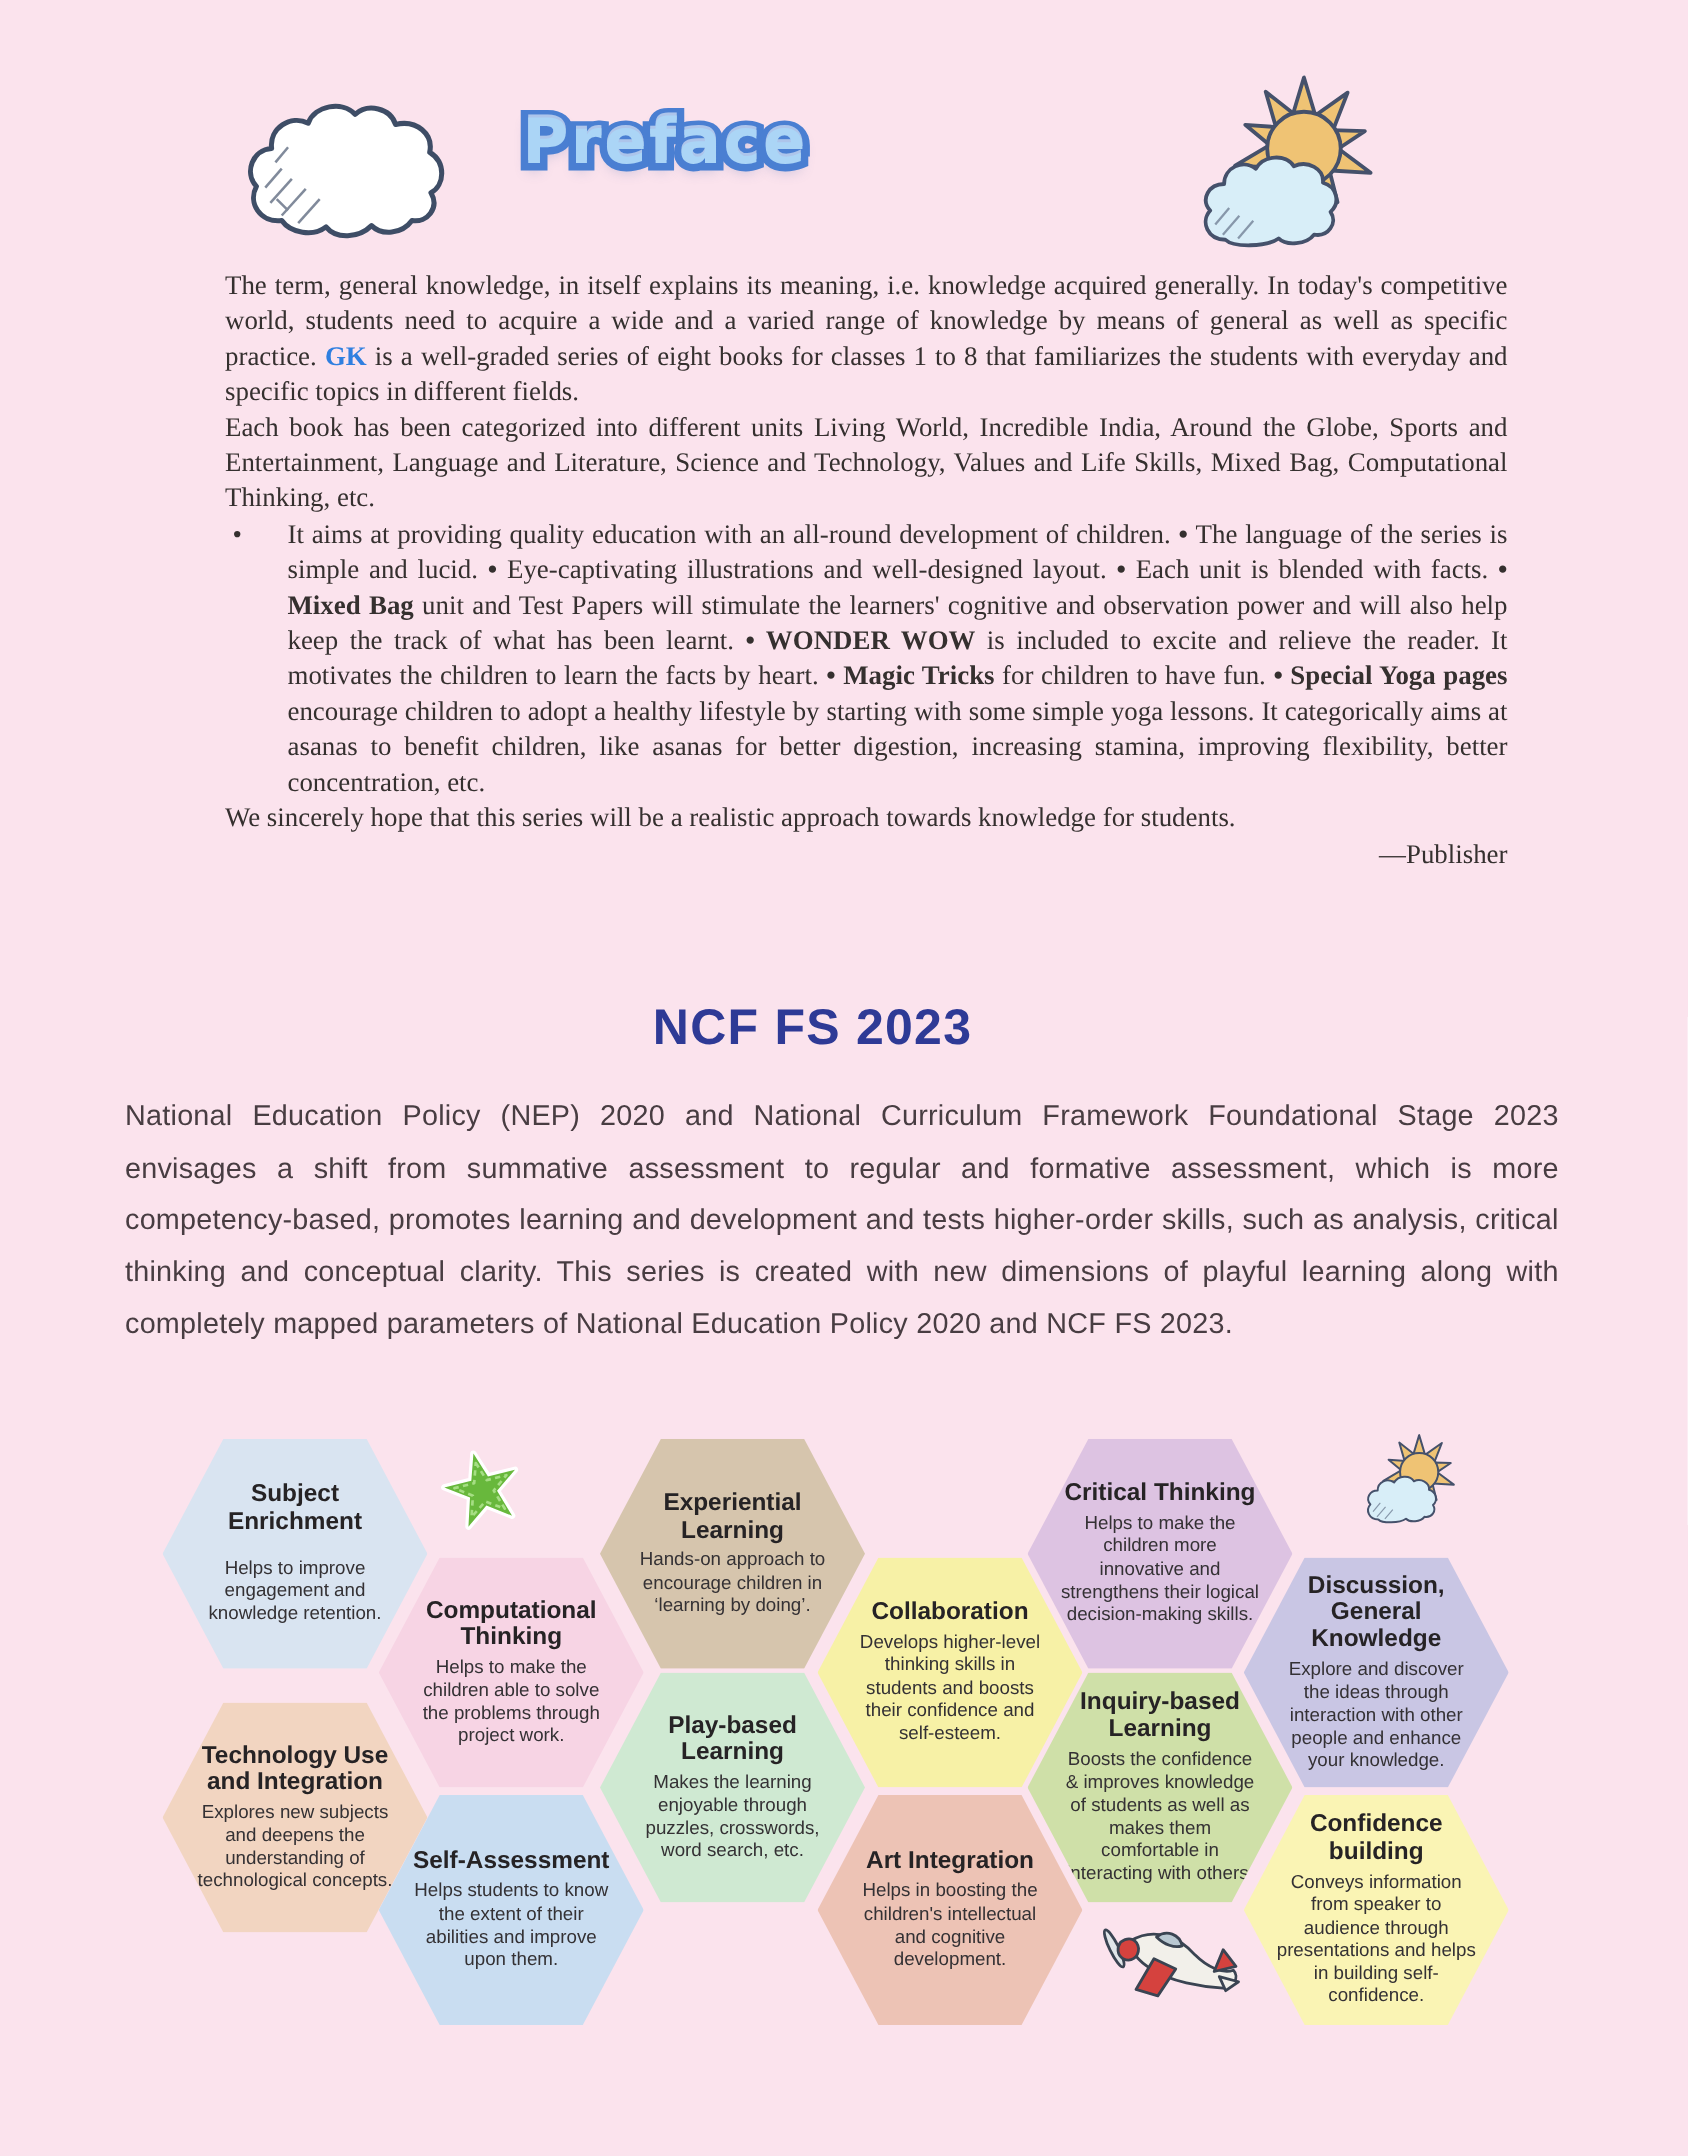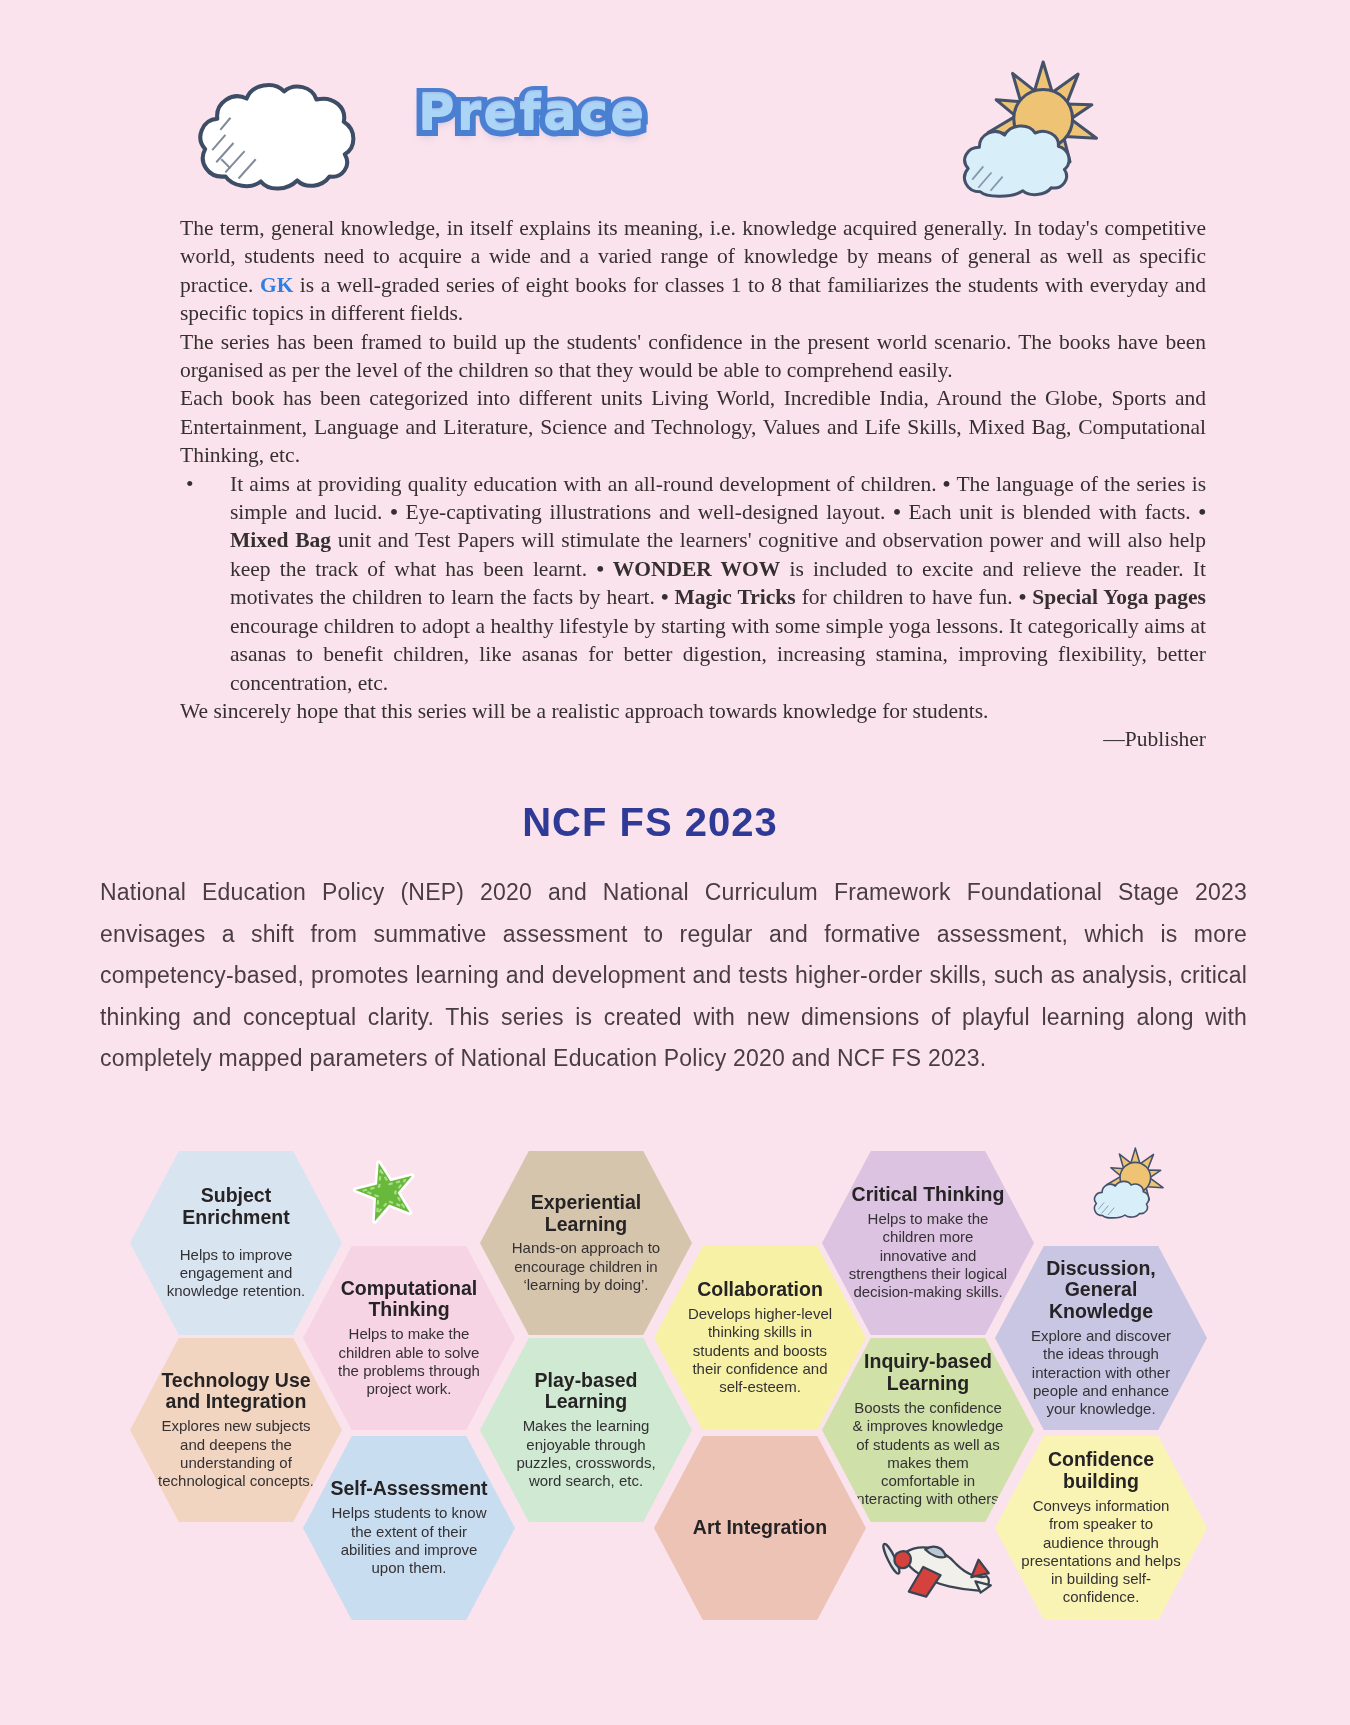--- a/index.html
+++ b/index.html
@@ -102,21 +102,20 @@
     <path d="M30,132 C16,132 10,118 18,109 C10,100 17,88 29,88 C29,75 44,68 54,76 C60,65 78,64 84,74 C95,69 108,76 107,87 C118,90 121,103 113,110 C119,119 111,130 100,128 C94,136 78,137 72,131 C62,138 36,138 30,132 Z" fill="#d8eef8" stroke="#45516b" stroke-width="3" stroke-linejoin="round"></path>
     <g stroke="#45516b" stroke-width="1.8" opacity=".55" fill="none">
       <path d="M22,120 l11,-13"></path>
         <path d="M28,128 l13,-15"></path>
         <path d="M40,131 l12,-14"></path>
     </g>
   </svg>
 
   <div class="intro">
     <p><span>The term, general knowledge, in itself explains its meaning, i.e. knowledge acquired generally. In today's competitive world, students need to acquire a wide and a varied range of knowledge by means of general as well as specific practice. </span><span class="seg-gk">GK</span><span> is a well-graded series of eight books for classes 1 to 8 that familiarizes the students with everyday and specific topics in different fields.</span></p>
-    <p>The series has been framed to build up the students' confidence in the present world scenario. The books have been organised as per the level of the children so that they would be able to comprehend easily.</p>
     <p>Each book has been categorized into different units Living World, Incredible India, Around the Globe, Sports and Entertainment, Language and Literature, Science and Technology, Values and Life Skills, Mixed Bag, Computational Thinking, etc.</p>
     <div class="bullet-item">
       <span class="bullet-col">•</span>
       <p class="bullet-text"><span>It aims at providing quality education with an all-round development of children. </span><span class="seg-dot">• </span><span>The language of the series is simple and lucid. </span><span class="seg-dot">• </span><span>Eye-captivating illustrations and well-designed layout. </span><span class="seg-dot">• </span><span>Each unit is blended with facts. </span><span class="seg-dot">• </span><span class="seg-b">Mixed Bag</span><span> unit and Test Papers will stimulate the learners' cognitive and observation power and will also help keep the track of what has been learnt. </span><span class="seg-dot">• </span><span class="seg-b">WONDER WOW</span><span> is included to excite and relieve the reader. It motivates the children to learn the facts by heart. </span><span class="seg-dot">• </span><span class="seg-b">Magic Tricks</span><span> for children to have fun. </span><span class="seg-dot">• </span><span class="seg-b">Special Yoga pages</span><span> encourage children to adopt a healthy lifestyle by starting with some simple yoga lessons. It categorically aims at asanas to benefit children, like asanas for better digestion, increasing stamina, improving flexibility, better concentration, etc.</span></p>
     </div>
     <p>We sincerely hope that this series will be a realistic approach towards knowledge for students.</p>
     <p class="publisher">—Publisher</p>
   </div>
 
   <h1 class="ncf-heading">NCF FS 2023</h1>
@@ -139,34 +138,35 @@
     <div class="hx-desc">Develops higher-level thinking skills in students and boosts their confidence and self-esteem.</div>
   </div>
   <div class="hx hx5" style="background: rgb(221, 195, 226);">
     <div class="hx-title">Critical Thinking</div>
     <div class="hx-desc">Helps to make the children more innovative and strengthens their logical decision-making skills.</div>
   </div>
   <div class="hx hx6" style="background: rgb(201, 198, 228);">
     <div class="hx-title">Discussion, General Knowledge</div>
     <div class="hx-desc">Explore and discover the ideas through interaction with other people and enhance your knowledge.</div>
   </div>
-  <div class="hx hx7" style="background: rgb(242, 213, 193);">
+  <div class="hx hx7" style="background: rgb(242, 213, 193); margin-top: 24px;">
     <div class="hx-title">Technology Use and Integration</div>
     <div class="hx-desc">Explores new subjects and deepens the understanding of technological concepts.</div>
   </div>
   <div class="hx hx8" style="background: rgb(201, 221, 241);">
     <div class="hx-title">Self-Assessment</div>
     <div class="hx-desc">Helps students to know the extent of their abilities and improve upon them.</div>
   </div>
   <div class="hx hx9" style="background: rgb(207, 233, 210);">
     <div class="hx-title">Play-based Learning</div>
     <div class="hx-desc">Makes the learning enjoyable through puzzles, crosswords, word search, etc.</div>
   </div>
   <div class="hx hx10" style="background: rgb(237, 195, 181);">
     <div class="hx-title">Art Integration</div>
+    <div class="hx-desc">Helps in boosting the children's intellectual and cognitive development.</div>
   </div>
   <div class="hx hx11" style="background: rgb(207, 224, 168);">
     <div class="hx-title">Inquiry-based Learning</div>
     <div class="hx-desc">Boosts the confidence &amp; improves knowledge of students as well as makes them comfortable in interacting with others.</div>
   </div>
   <div class="hx hx12" style="background: rgb(250, 244, 180);">
     <div class="hx-title">Confidence building</div>
     <div class="hx-desc">Conveys information from speaker to audience through presentations and helps in building self-confidence.</div>
   </div>
 

